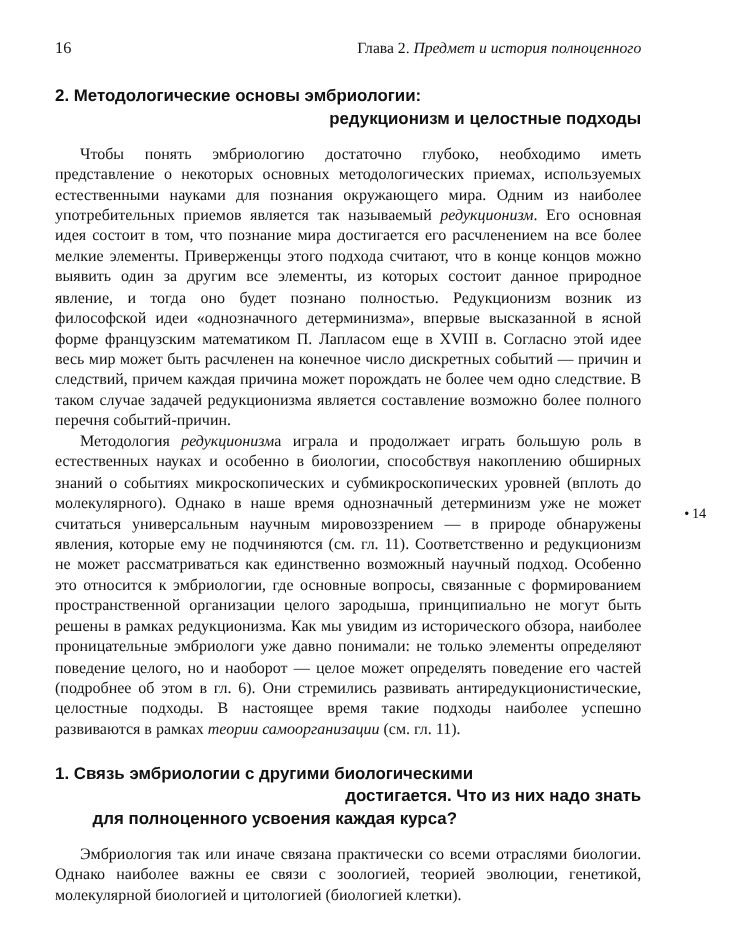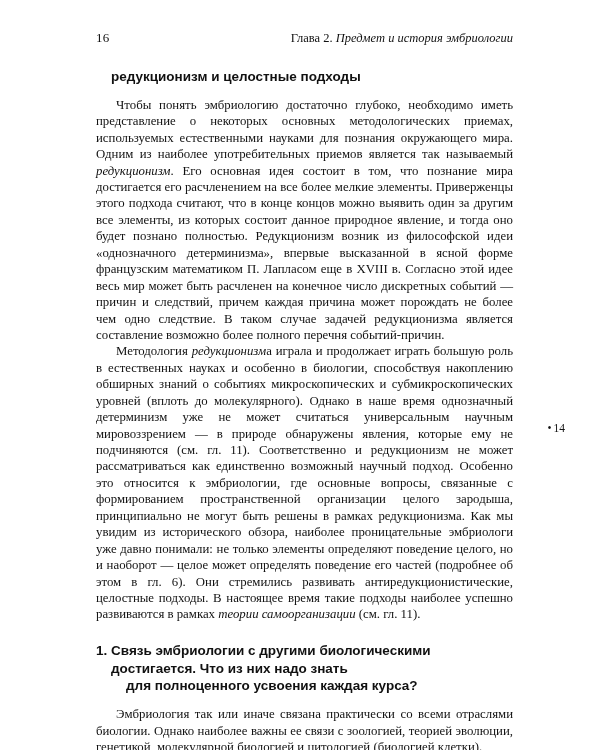--- a/index.html
+++ b/index.html
@@ -12,21 +12,21 @@
     background: #ffffff;
     font-family: "Liberation Serif", serif;
     color: #111111;
     overflow: hidden;
   }
   .page {
     position: relative;
     width: 575px;
     height: 750px;
     box-sizing: border-box;
-    padding: 30px 62px 20px 96px;
+    padding: 30px 62px 20px 44px;
   }
   .running-head {
     display: flex;
     align-items: baseline;
     font-size: 12.5px;
     margin-bottom: 22px;
   }
   .folio {
     font-family: "Liberation Serif", serif;
     font-size: 13px;
@@ -47,20 +47,21 @@
     font-family: "Liberation Sans", sans-serif;
     font-weight: bold;
     font-size: 13.5px;
     line-height: 1.32;
     margin: 0 0 11px 0;
     text-indent: 0;
   }
   h2.section-title .l2 {
     display: block;
     padding-left: 15px;
+    text-align: right;
   }
   h2.section-title .l3 {
     display: block;
     padding-left: 30px;
   }
   p.body {
     font-size: 12.8px;
     line-height: 1.285;
     text-align: justify;
     margin: 0;
@@ -90,31 +91,32 @@
     margin-right: 2px;
   }
 </style>
 </head>
 <body>
 
 <div class="page">
 
   <div class="running-head">
     <span class="folio">16</span>
-    <span class="head-title"><span>Глава 2.</span> <span class="ital">Предмет и история эмбриологии</span></span>
+    <span class="head-title"><span>Глава 2.</span> <span class="ital">Предмет и история полноценного</span></span>
   </div>
 
   <h2 class="section-title">
+    <span class="l1">2. Методологические основы эмбриологии:</span>
     <span class="l2">редукционизм и целостные подходы</span>
   </h2>
 
   <p class="body">Чтобы понять эмбриологию достаточно глубоко, необходимо иметь представление о некоторых основных методологических приемах, используемых естественными науками для познания окружающего мира. Одним из наиболее употребительных приемов является так называемый <span class="ital">редукционизм</span>. Его основная идея состоит в том, что познание мира достигается его расчленением на все более мелкие элементы. Приверженцы этого подхода считают, что в конце концов можно выявить один за другим все элементы, из которых состоит данное природное явление, и тогда оно будет познано полностью. Редукционизм возник из философской идеи «однозначного детерминизма», впервые высказанной в ясной форме французским математиком П. Лапласом еще в XVIII в. Согласно этой идее весь мир может быть расчленен на конечное число дискретных событий — причин и следствий, причем каждая причина может порождать не более чем одно следствие. В таком случае задачей редукционизма является составление возможно более полного перечня событий-причин.</p>
   <p class="body">Методология <span class="ital">редукционизм</span>а играла и продолжает играть большую роль в естественных науках и особенно в биологии, способствуя накоплению обширных знаний о событиях микроскопических и субмикроскопических уровней (вплоть до молекулярного). Однако в наше время однозначный детерминизм уже не может считаться универсальным научным мировоззрением — в природе обнаружены явления, которые ему не подчиняются (см. гл. 11). Соответственно и редукционизм не может рассматриваться как единственно возможный научный подход. Особенно это относится к эмбриологии, где основные вопросы, связанные с формированием пространственной организации целого зародыша, принципиально не могут быть решены в рамках редукционизма. Как мы увидим из исторического обзора, наиболее проницательные эмбриологи уже давно понимали: не только элементы определяют поведение целого, но и наоборот — целое может определять поведение его частей (подробнее об этом в гл. 6). Они стремились развивать антиредукционистические, целостные подходы. В настоящее время такие подходы наиболее успешно развиваются в рамках <span class="ital">теории самоорганизации</span> (см. гл. 11).</p>
 
-  <div class="margin-note" style="top: 422px;">
+  <div class="margin-note" style="top: 405px;">
     <span class="bullet">•</span><span>14</span>
   </div>
 
   <div class="spacer-lg"></div>
 
   <h2 class="section-title">
     <span class="l1">1. Связь эмбриологии с другими биологическими</span>
     <span class="l2">достигается. Что из них надо знать</span>
     <span class="l3">для полноценного усвоения каждая курса?</span>
   </h2>

